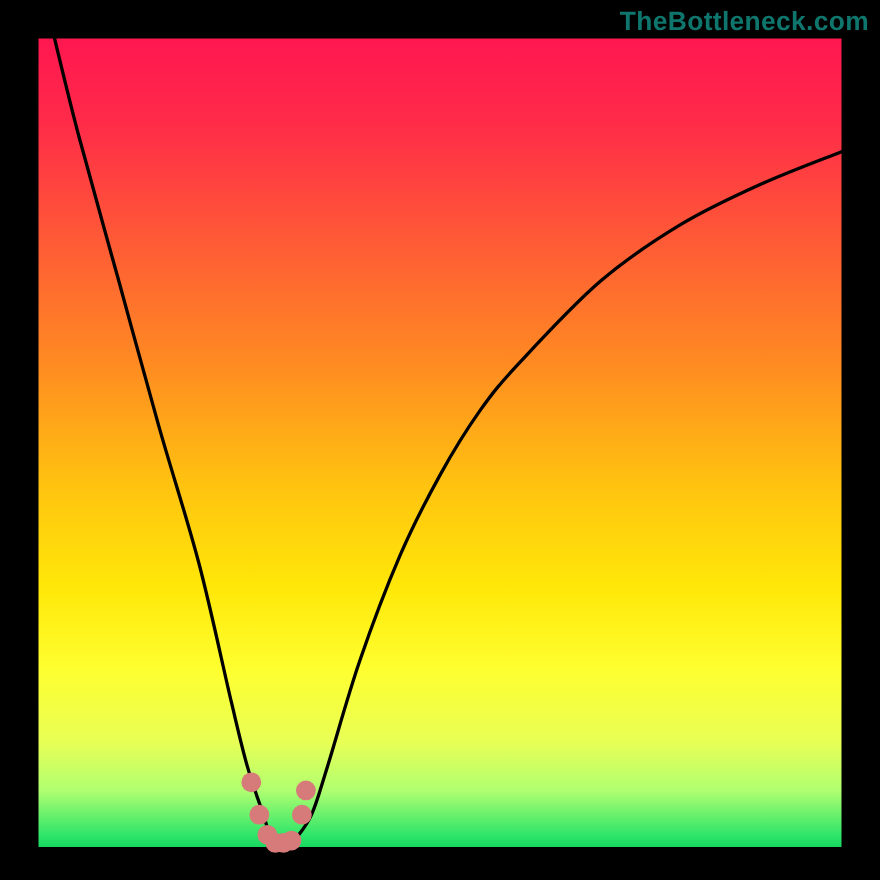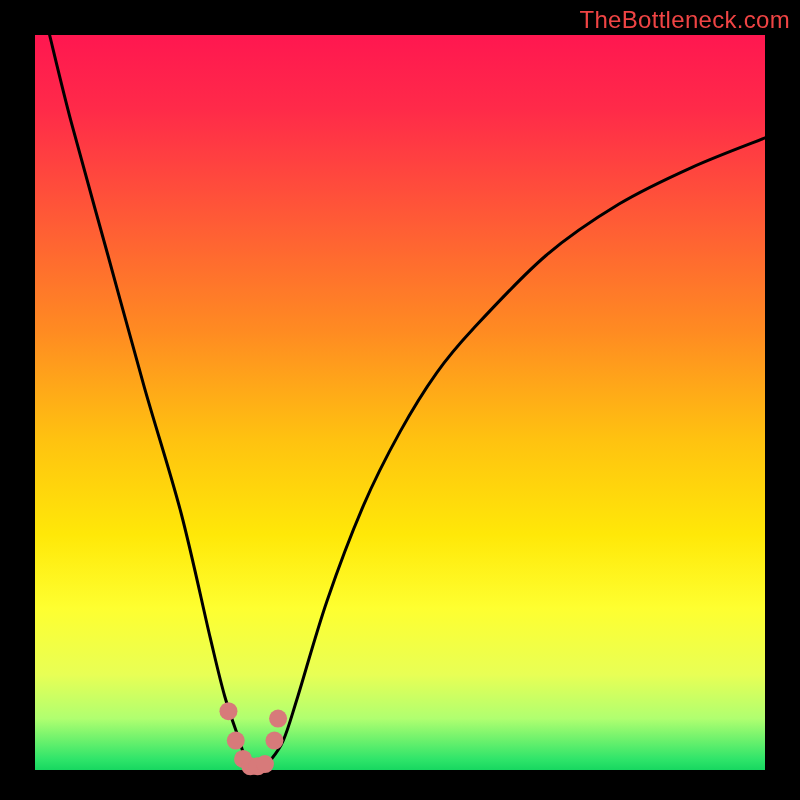--- a/index.html
+++ b/index.html
@@ -16,23 +16,23 @@
     top: 0;
     left: 0;
     width: 800px;
     height: 800px;
     background: #000;
   }
   .watermark {
     position: absolute;
     top: 6px;
     right: 10px;
-    color: #ef4444;
+    color: #0f766e;
     font-size: 24px;
-    font-weight: 400;
+    font-weight: 700;
     letter-spacing: 0.3px;
     z-index: 10;
   }
   svg {
     position: absolute;
     top: 0;
     left: 0;
   }
 </style>
 </head>

